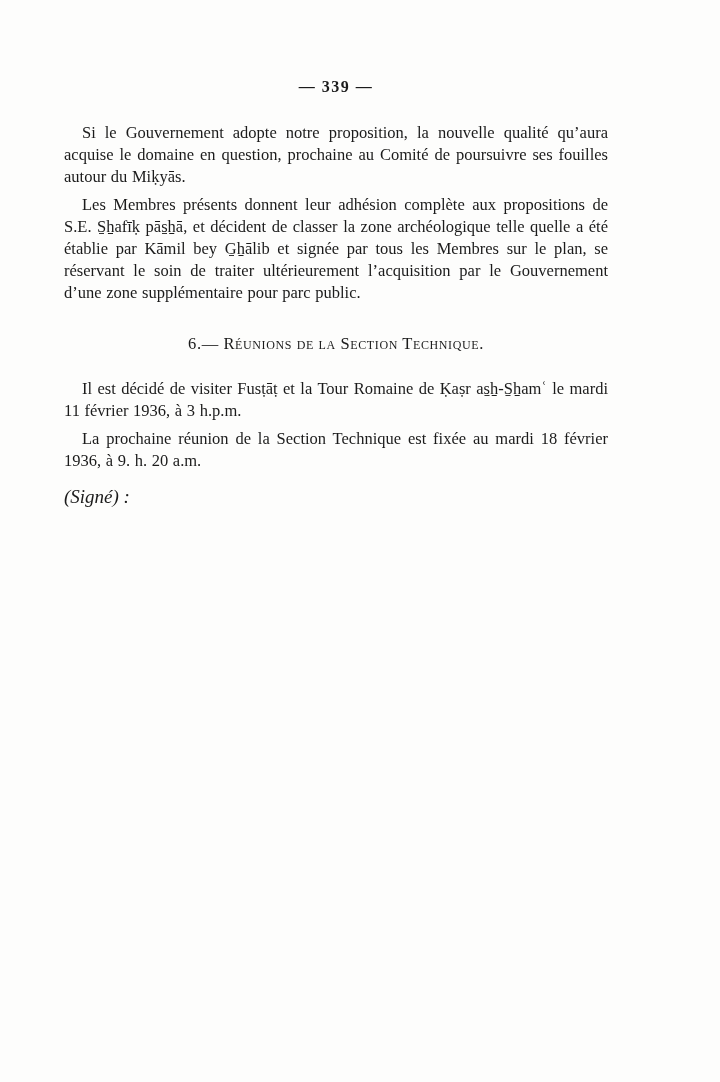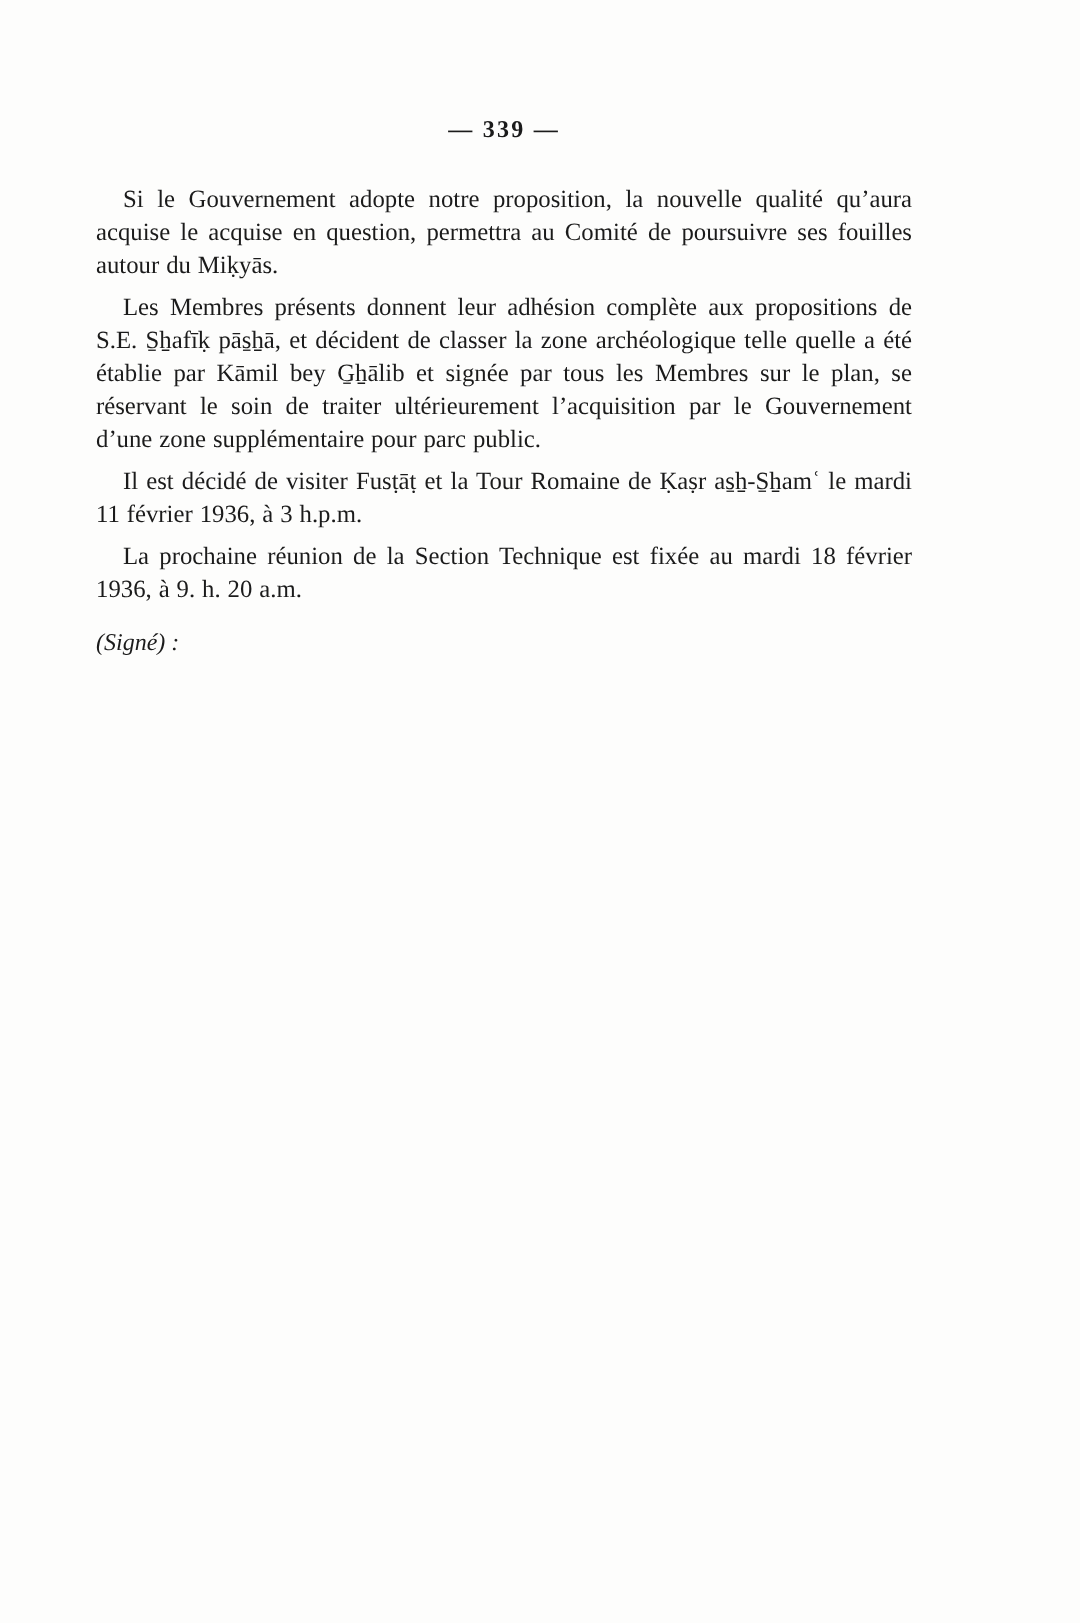--- a/index.html
+++ b/index.html
@@ -41,21 +41,21 @@
     font-variant: small-caps;
     font-weight: normal;
     font-size: 16.5px;
     letter-spacing: 0.6px;
     text-align: center;
     margin: 30px 0 24px 0;
   }
   .signature-block {
     display: flex;
     margin-top: 14px;
-    font-size: 16px;
+    font-size: 19px;
     line-height: 22px;
   }
   .signature-label {
     flex: 0 0 90px;
     font-style: italic;
     white-space: nowrap;
   }
   .signature-names {
     flex: 1;
     font-variant: small-caps;
@@ -63,24 +63,25 @@
     letter-spacing: 0.3px;
   }
 </style>
 </head>
 <body>
 
 <div class="page">
 
   <div class="page-number">— 339 —</div>
 
-  <p class="body-para">Si le Gouvernement adopte notre proposition, la nouvelle qualité qu’aura acquise le acquise en question, permettra au Comité de poursuivre ses fouilles autour du Miḳyās.</p>
+  <p class="body-para">Si le Gouvernement adopte notre proposition, la nouvelle qualité qu’aura acquise le domaine en question, prochaine au Comité de poursuivre ses fouilles autour du Miḳyās.</p>
 
   <p class="body-para">Les Membres présents donnent leur adhésion complète aux propositions de S.E. S̱ẖafīḳ pās̱ẖā, et décident de classer la zone archéologique telle quelle a été établie par Kāmil bey G̱ẖālib et signée par tous les Membres sur le plan, se réservant le soin de traiter ultérieurement l’acquisition par le Gouvernement d’une zone supplémentaire pour parc public.</p>
 
+  <h2 class="section-heading">6.— Réunions de la Section Technique.</h2>
 
   <p class="body-para">Il est décidé de visiter Fusṭāṭ et la Tour Romaine de Ḳaṣr as̱ẖ-S̱ẖamʿ le mardi 11 février 1936, à 3 h.p.m.</p>
 
   <p class="body-para">La prochaine réunion de la Section Technique est fixée au mardi 18 février 1936, à 9. h. 20 a.m.</p>
 
   <div class="signature-block">
     <span class="signature-label">(Signé) :</span>
   </div>
 
 </div>

